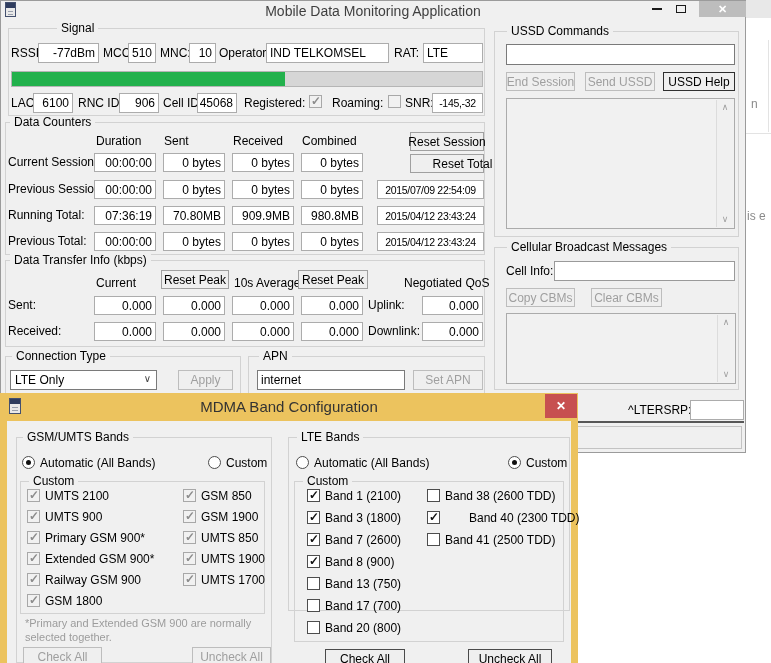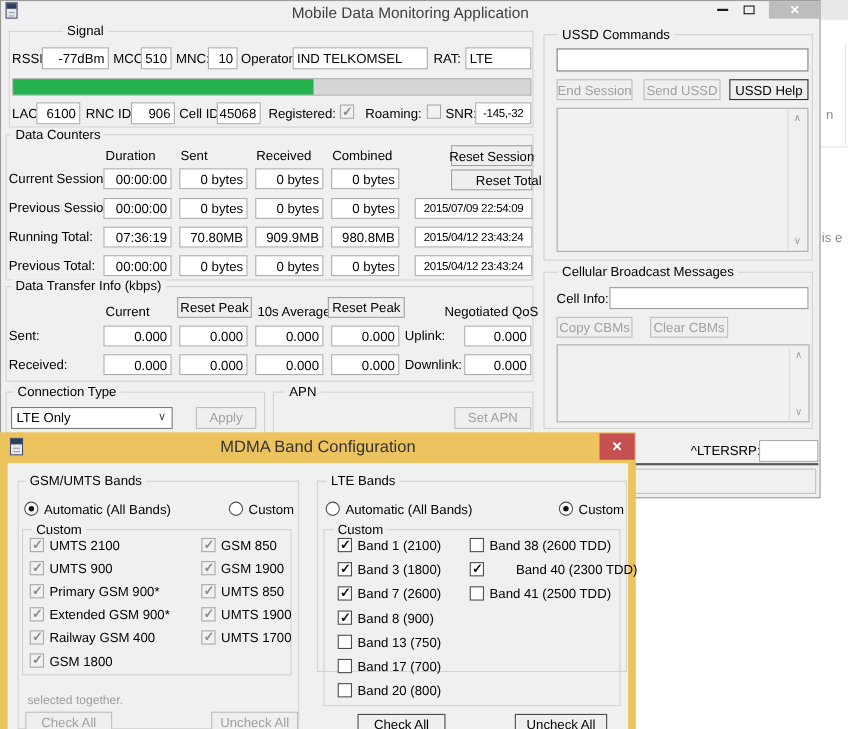--- a/index.html
+++ b/index.html
@@ -187,20 +187,21 @@
   </div>
   <div class="combo" style="left:9px;top:369px;width:147px;height:20px;">
     <span>LTE Only</span>
     <span class="chev">∨</span>
   </div>
   <div class="btn dis" style="left:177px;top:369px;width:55px;height:20px;">Apply</div>
 
   <div class="grp" style="left:247px;top:355px;width:237px;height:49px;">
     <span class="leg" style="left:10px;">APN</span>
   </div>
+  <input class="tb" style="left: 256px; top: 369px; width: 148px; height: 20px; border-color: rgb(122, 122, 122);" value="internet">
   <div class="btn dis" style="left:412px;top:369px;width:70px;height:20px;">Set APN</div>
 
   <div class="grp" style="left:493px;top:30px;width:245px;height:206px;">
     <span class="leg" style="left:12px;">USSD Commands</span>
   </div>
   <input class="tb" style="left: 505px; top: 43px; width: 229px; height: 21px; border-color: rgb(122, 122, 122);" value="">
   <div class="btn dis" style="left:505px;top:71px;width:69px;height:19px;">End Session</div>
   <div class="btn dis" style="left:584px;top:71px;width:70px;height:19px;">Send USSD</div>
   <div class="btn def" style="left:662px;top:71px;width:72px;height:19px;">USSD Help</div>
   <div class="listbox" style="left:505px;top:97px;width:229px;height:131px;">
@@ -252,33 +253,34 @@
     </div>
     <span class="cb dis checked" style="left:20px;top:68px;"></span>
     <span class="lbl" style="left:38px;top:69px;">UMTS 2100</span>
     <span class="cb dis checked" style="left:20px;top:89px;"></span>
     <span class="lbl" style="left:38px;top:90px;">UMTS 900</span>
     <span class="cb dis checked" style="left:20px;top:110px;"></span>
     <span class="lbl" style="left:38px;top:111px;">Primary GSM 900*</span>
     <span class="cb dis checked" style="left:20px;top:131px;"></span>
     <span class="lbl" style="left:38px;top:132px;">Extended GSM 900*</span>
     <span class="cb dis checked" style="left:20px;top:152px;"></span>
-    <span class="lbl" style="left:38px;top:153px;">Railway GSM 400</span>
+    <span class="lbl" style="left:38px;top:153px;">Railway GSM 900</span>
     <span class="cb dis checked" style="left:20px;top:173px;"></span>
     <span class="lbl" style="left:38px;top:174px;">GSM 1800</span>
     <span class="cb dis checked" style="left:176px;top:68px;"></span>
     <span class="lbl" style="left:194px;top:69px;">GSM 850</span>
     <span class="cb dis checked" style="left:176px;top:89px;"></span>
     <span class="lbl" style="left:194px;top:90px;">GSM 1900</span>
     <span class="cb dis checked" style="left:176px;top:110px;"></span>
     <span class="lbl" style="left:194px;top:111px;">UMTS 850</span>
     <span class="cb dis checked" style="left:176px;top:131px;"></span>
     <span class="lbl" style="left:194px;top:132px;">UMTS 1900</span>
     <span class="cb dis checked" style="left:176px;top:152px;"></span>
     <span class="lbl" style="left:194px;top:153px;">UMTS 1700</span>
+    <div class="note" style="left:18px;top:196px;">*Primary and Extended GSM 900 are normally</div>
     <div class="note" style="left:18px;top:210px;">selected together.</div>
     <div class="btn dis" style="left:16px;top:226px;width:79px;height:20px;">Check All</div>
     <div class="btn dis" style="left:185px;top:226px;width:79px;height:20px;">Uncheck All</div>
 
     <div class="grp" style="left:281px;top:16px;width:282px;height:174px;">
       <span class="leg" style="left:8px;">LTE Bands</span>
     </div>
     <span class="radio" style="left:289px;top:35px;"></span>
     <span class="lbl" style="left:307px;top:36px;">Automatic (All Bands)</span>
     <span class="radio checked" style="left:501px;top:35px;"></span>

